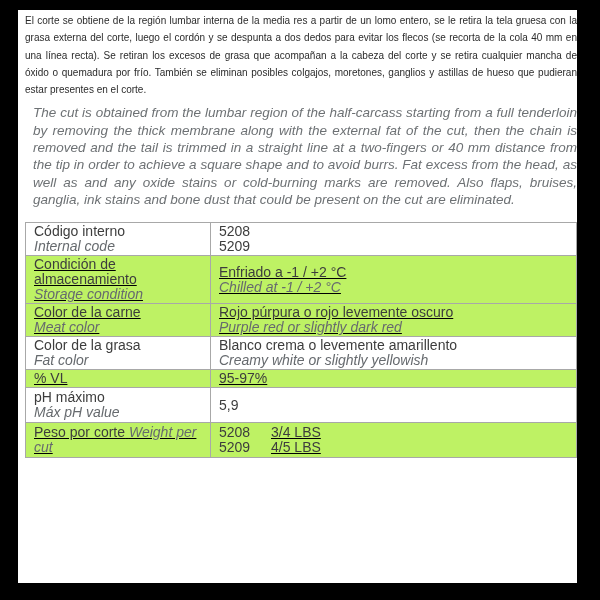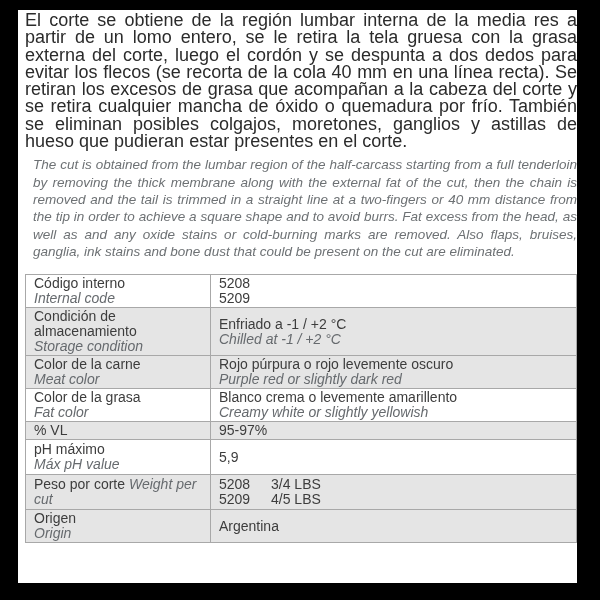--- a/index.html
+++ b/index.html
@@ -15,21 +15,21 @@
     left: 18px; top: 10px;
     width: 559px; height: 573px;
     background: #ffffff;
   }
   .content {
     position: absolute;
     left: 7px; top: 2px; right: 0;
   }
   .intro-es {
     margin: 0;
-    font-size: 18px;
+    font-size: 10px;
     line-height: 17.3px;
     color: #2b2b2b;
     text-align: justify;
   }
   .intro-en {
     margin: 6px 0 0 8px;
     font-size: 13.5px;
     line-height: 17.3px;
     color: #6d7174;
     font-style: italic;
@@ -42,21 +42,21 @@
     width: 552px;
     font-size: 14px;
   }
   table.spec td {
     border: 1px solid #a8a8a8;
     padding: 1px 8px;
     vertical-align: middle;
     line-height: 15px;
   }
   td.label-cell { width: 169px; }
-  tr.shaded td { background: #e5e5e5; }
+  tr.shaded td { background: #bef264; text-decoration: underline; }
   .es { color: #3d3d3d; }
   .en { color: #666a6e; font-style: italic; }
   .code { display: inline-block; min-width: 52px; }
   tr.h29 { height: 29px; }
   tr.h32 { height: 32px; }
   tr.h34 { height: 18px; }
   tr.h19 { height: 14px; }
   tr.h35 { height: 35px; }
   tr.h31 { height: 31px; }
   tr.h33 { height: 33px; }
@@ -145,27 +145,18 @@
           <td class="label-cell">
             <div><span class="es">Peso por corte</span> <span class="en">Weight per cut</span></div>
           </td>
           <td>
             <div class="es"><span class="code">5208</span><span>3/4 LBS</span></div>
             <div class="es"><span class="code">5209</span><span>4/5 LBS</span></div>
           </td>
         </tr>
 
 
-        <tr class="h33 shaded">
-          <td class="label-cell">
-            <div class="es">Origen</div>
-            <div class="en">Origin</div>
-          </td>
-          <td>
-            <div class="es">Argentina</div>
-          </td>
-        </tr>
 
       </tbody>
     </table>
 
   </div>
 </div>
 
 </body></html>

